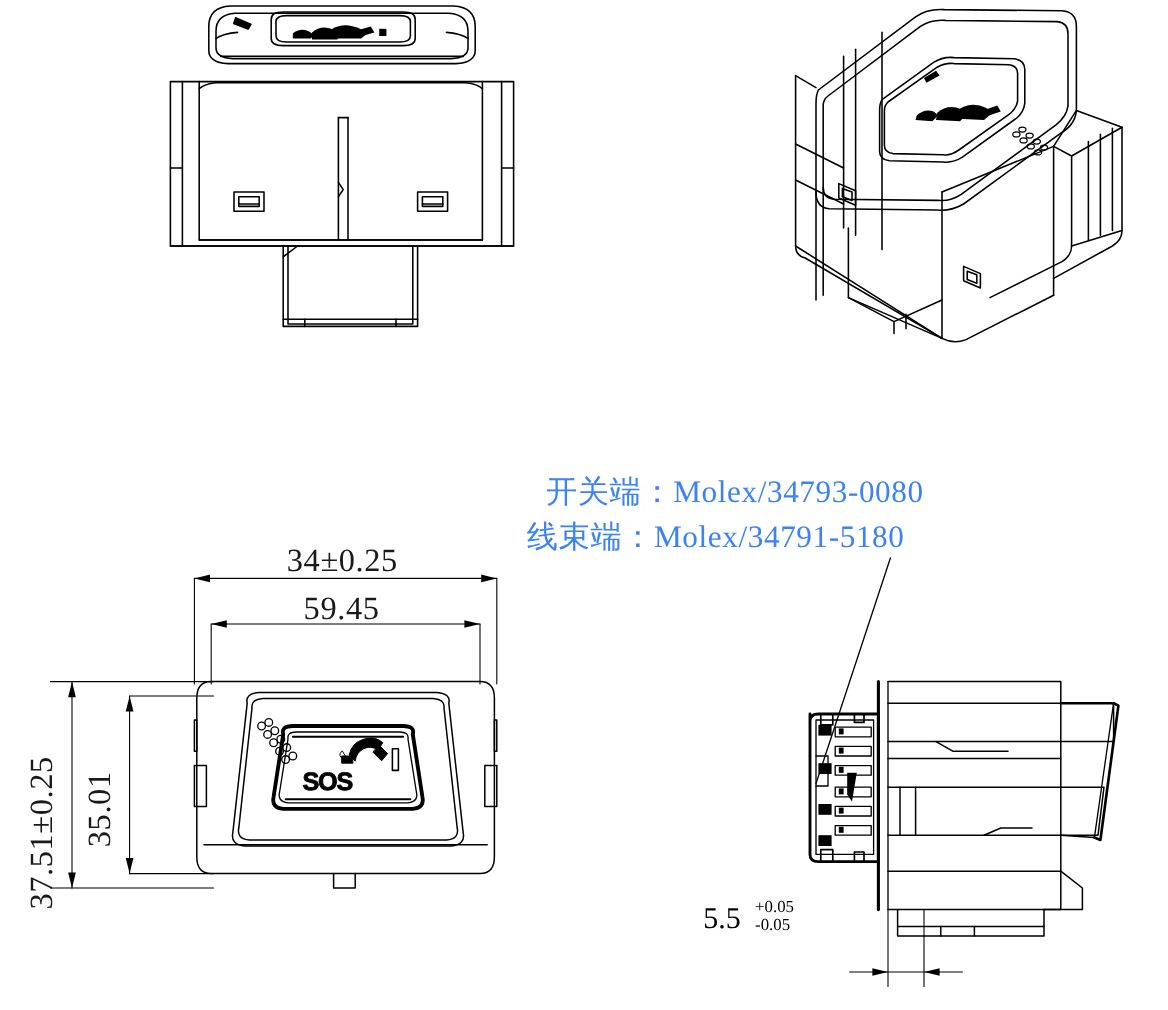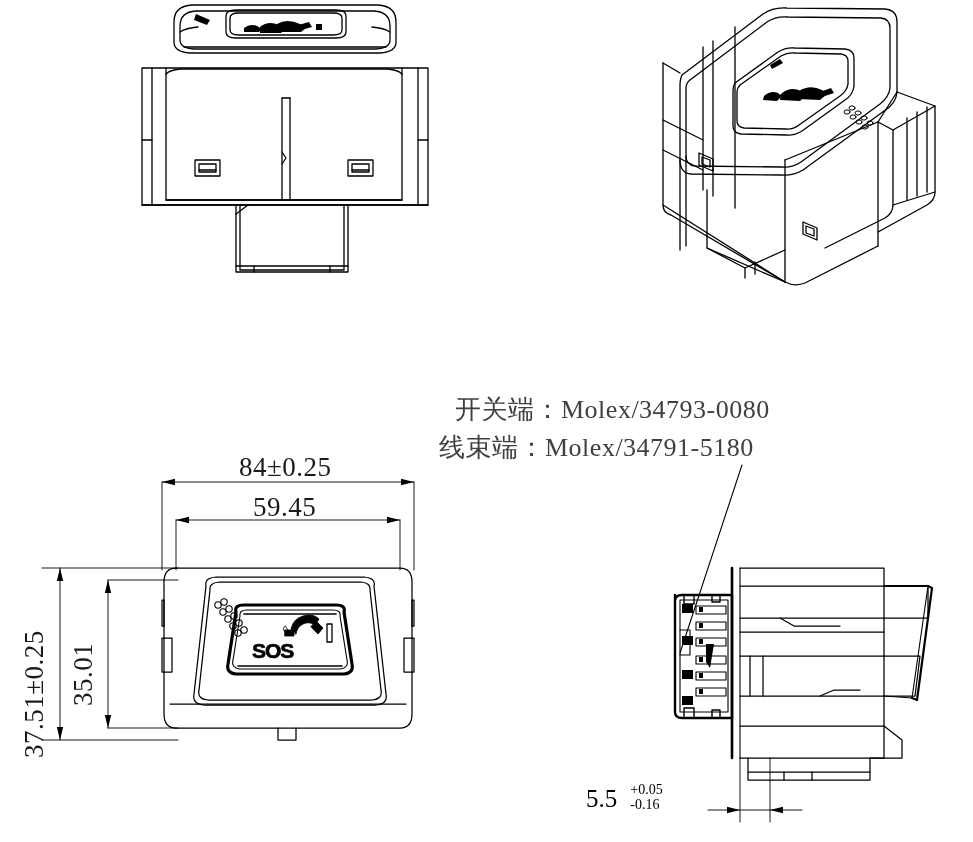--- a/index.html
+++ b/index.html
@@ -4,26 +4,26 @@
 <style>
   html,body{margin:0;padding:0;background:#ffffff;}
   body{width:973px;height:842px;position:relative;overflow:hidden;
        font-family:"Liberation Serif",serif;color:#000;}
   .sheet{position:absolute;inset:0;background:#fff;}
   .view{position:absolute;text-decoration:underline;}
   svg{display:block;overflow:visible;}
   .dimtext{position:absolute;white-space:nowrap;font-family:"Liberation Serif",serif;
            color:#1a1a1a;letter-spacing:.5px;}
   .callout{position:absolute;white-space:nowrap;font-family:"Liberation Serif",serif;
-           color:#404040;text-align:right;}
+           color:#3b82f6;text-align:right;}
   .rot90{transform:rotate(-90deg);transform-origin:left top;}
   .tolstack{position:absolute;display:flex;align-items:center;}
   .tolstack .base{font-size:25px;line-height:1;}
   .tolstack .tol{display:flex;flex-direction:column;font-size:14px;line-height:1.08;
-                 margin-left:13px;margin-bottom:3px;}
+                 margin-left:0;margin-bottom:3px;}
 </style>
 </head>
 <body>
 
 <div class="sheet">
 
   <div class="view" style="left:140px;top:0px;">
     <svg width="320" height="290" viewBox="0 0 320 290">
       <g fill="none" stroke="#000" stroke-width="1.3" stroke-linejoin="round" stroke-linecap="round">
 
@@ -214,21 +214,21 @@
           <circle cx="204" cy="162" r="3.2"></circle>
           <circle cx="209" cy="169" r="3.2"></circle>
           <circle cx="214" cy="176" r="3.2"></circle>
           <circle cx="219" cy="183" r="3.2"></circle>
           <circle cx="224" cy="190" r="3.2"></circle>
         </g>
       </g>
     </svg>
   </div>
 
-  <div class="dimtext" style="left:239px;top:452px;font-size:27px;">84±0.25</div>
+  <div class="dimtext" style="left:239px;top:452px;font-size:27px;">34±0.25</div>
 
   <div class="dimtext" style="left:253px;top:492px;font-size:27px;">59.45</div>
 
   <div class="dimtext rot90" style="left:19px;top:758px;font-size:27px;">37.51±0.25</div>
 
   <div class="dimtext rot90" style="left:68px;top:706px;font-size:27px;">35.01</div>
 
   <div class="view" style="left:620px;top:540px;">
     <svg width="350" height="300" viewBox="0 0 350 300">
       <g fill="none" stroke="#000" stroke-width="1.25" stroke-linejoin="round" stroke-linecap="round">
@@ -302,21 +302,21 @@
         <path d="M88 270 L182 270" stroke-width="0.9"></path>
         <path d="M120 270 l-13 -3.2 0 6.4 z" fill="#000" stroke="none"></path>
         <path d="M150 270 l13 -3.2 0 6.4 z" fill="#000" stroke="none"></path>
       </g>
     </svg>
   </div>
 
   <div class="callout" style="left:455px;top:392px;font-size:26px;letter-spacing:.5px;">开关端：Molex/34793-0080</div>
   <div class="callout" style="left:439px;top:430px;font-size:26px;letter-spacing:.5px;">线束端：Molex/34791-5180</div>
 
-  <div class="tolstack" style="left:586px;top:782px;">
+  <div class="tolstack" style="left:586px;top:749px;gap:12px;">
     <span class="base">5.5</span>
     <span class="tol">
       <span>+0.05</span>
-      <span>-0.16</span>
+      <span>-0.05</span>
     </span>
   </div>
 
 </div>
 
 </body></html>

